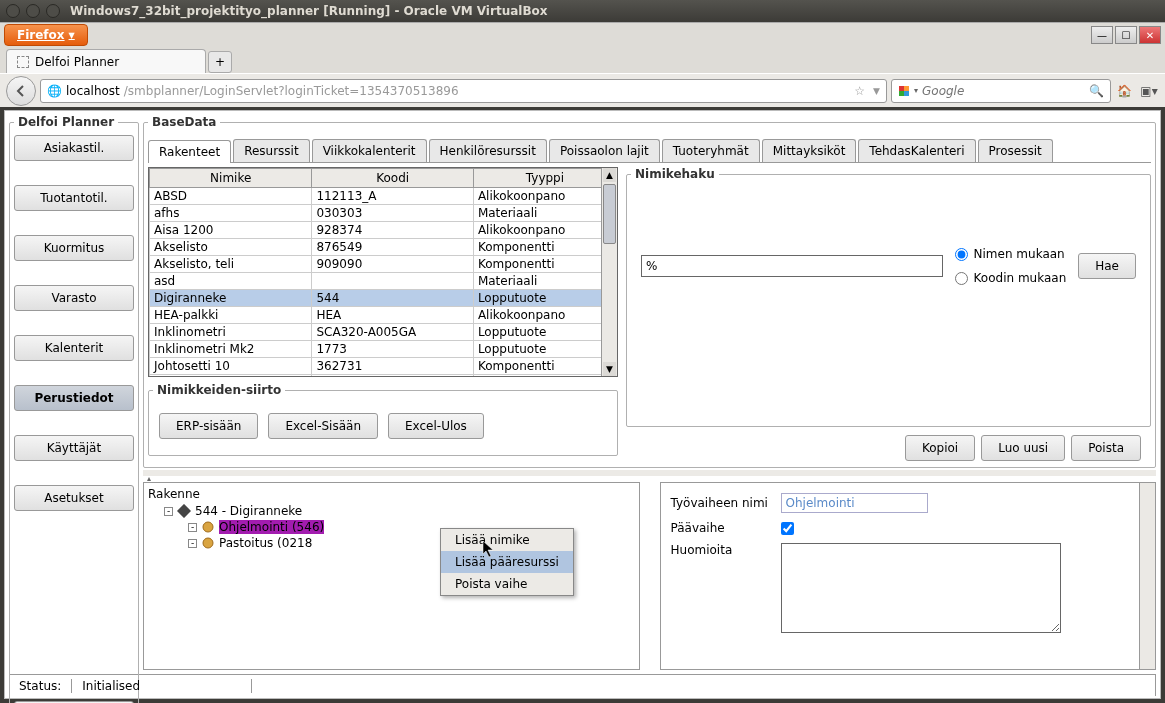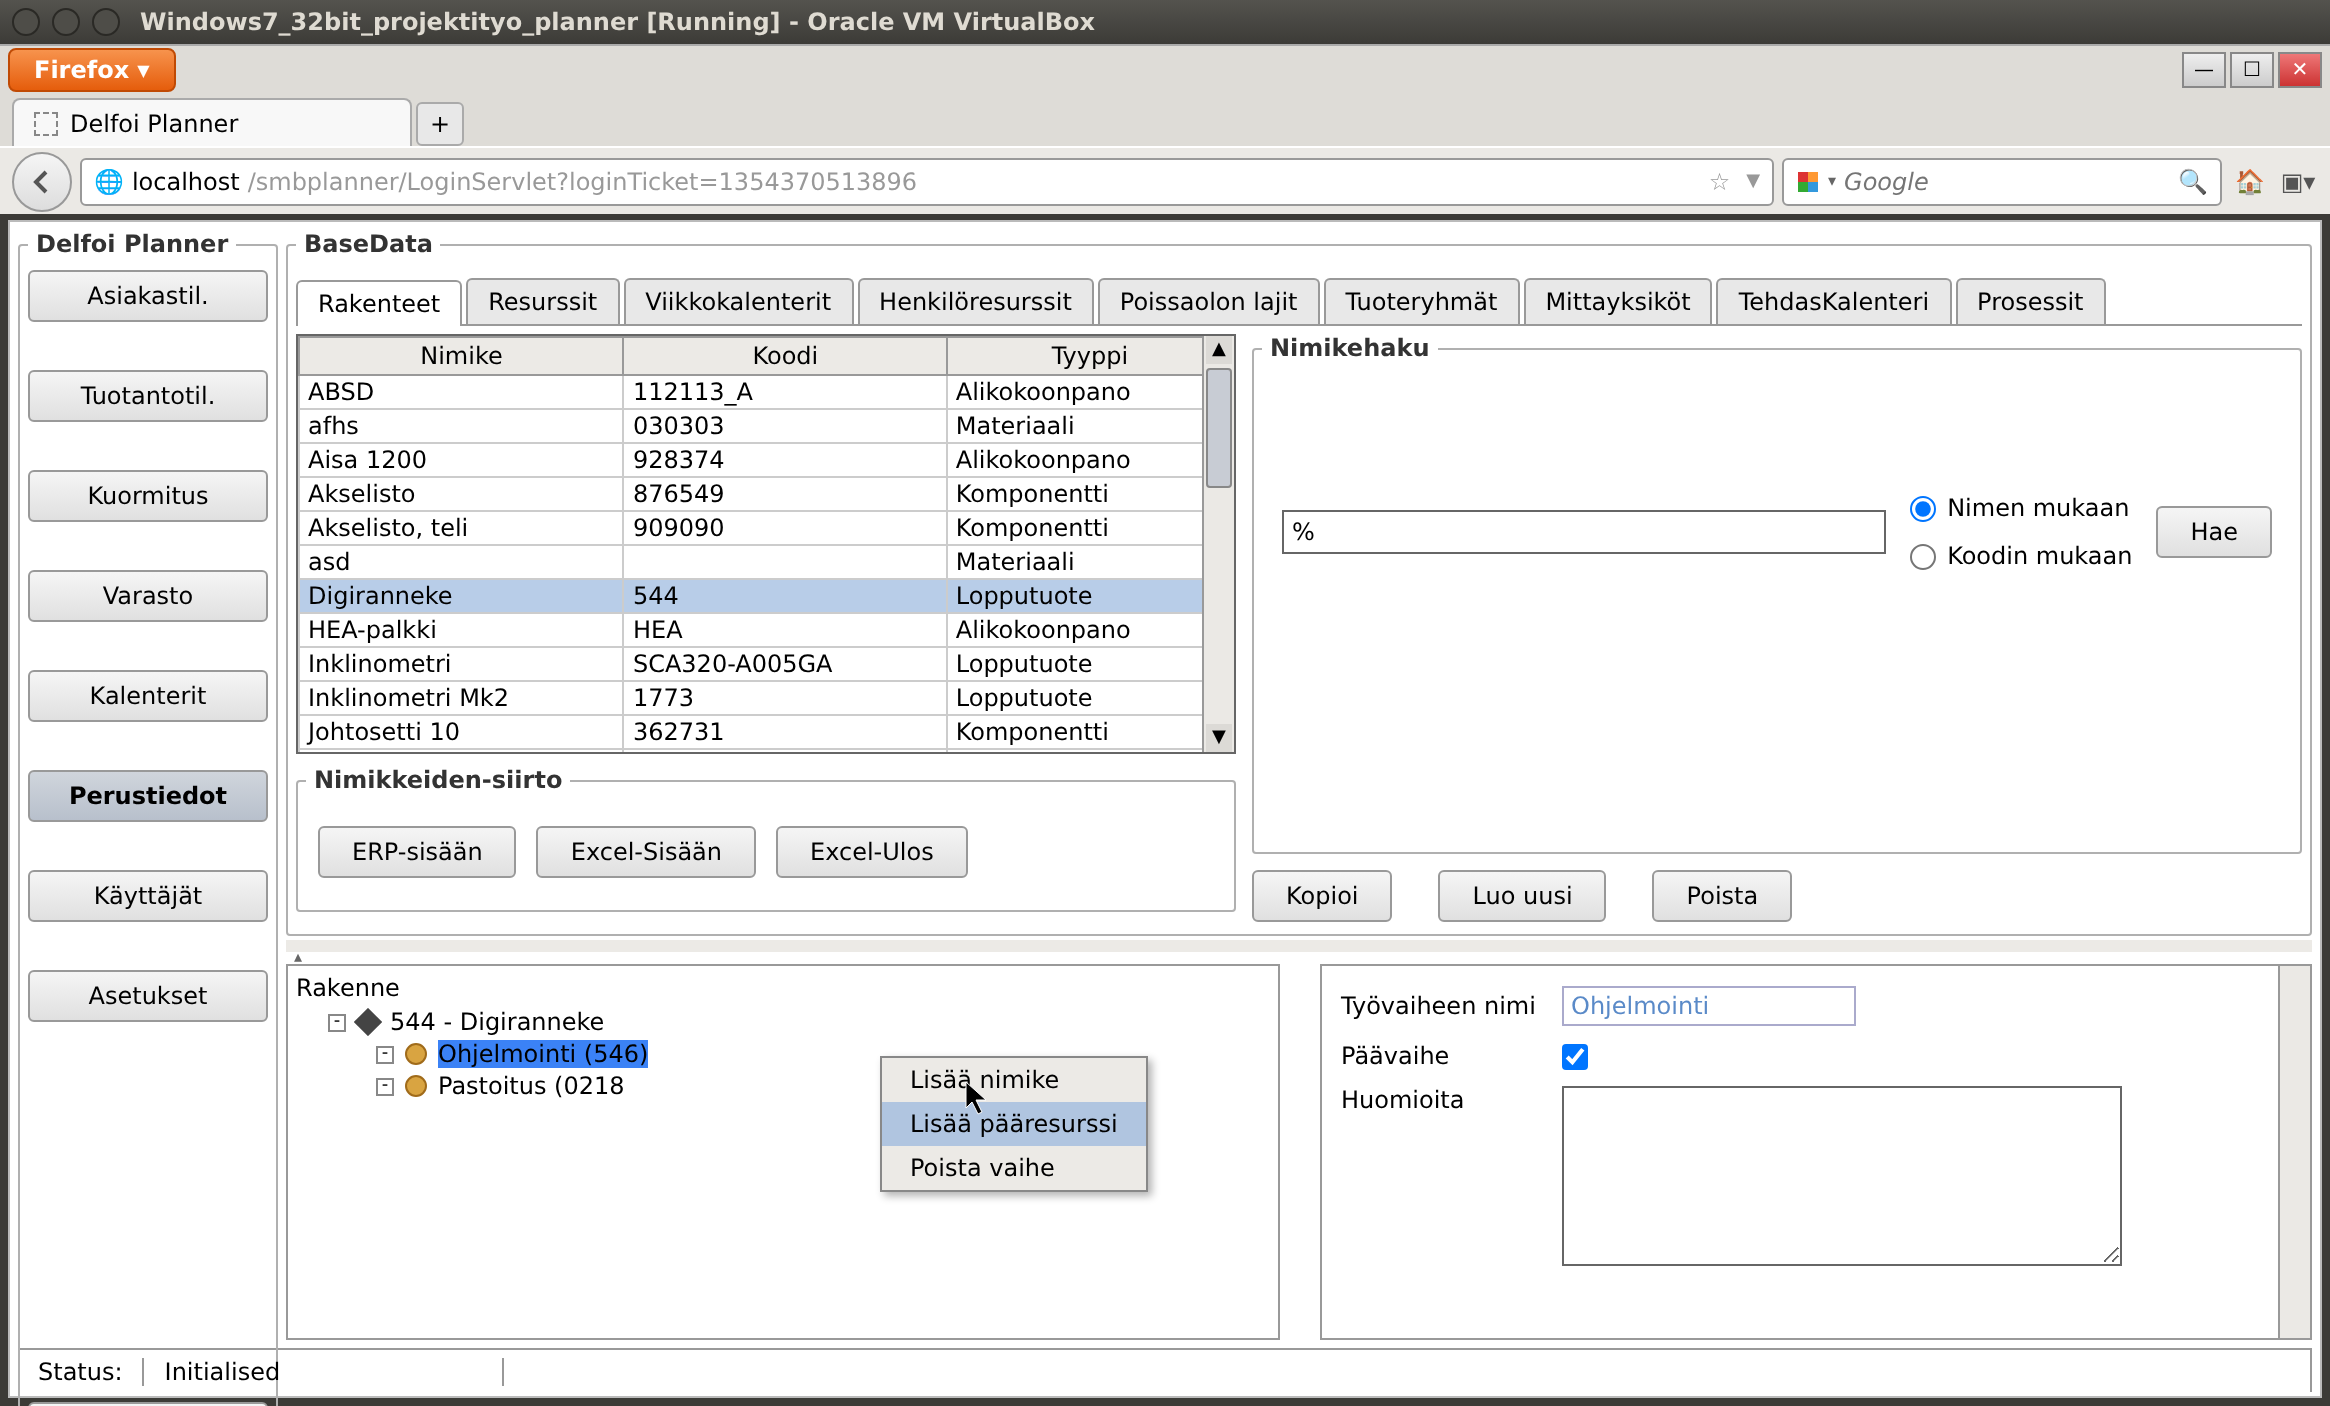--- a/index.html
+++ b/index.html
@@ -6,21 +6,21 @@
 body { background: #3c3b37; width: 1165px; height: 703px; overflow: hidden; }
 
 
 .window-titlebar { height: 22px; background: linear-gradient(#54534e, #3c3b37); display: flex; align-items: center; padding: 0 6px; color: #dfdbd2; font-weight: bold; }
 .window-controls { display: flex; gap: 6px; margin-right: 10px; }
 .win-btn { width: 14px; height: 14px; border-radius: 50%; background: #4e4d48; border: 1px solid #2a2925; }
 
 
 .firefox-chrome { background: #dedcd7; border-top: 1px solid #aaa; }
 .firefox-menubar { height: 24px; display: flex; align-items: center; padding: 0 4px; }
-.firefox-btn { background: linear-gradient(#f7934d, #e55d0c); color: #fff; font-weight: bold; border-radius: 4px; padding: 3px 12px; border: 1px solid #c04a04; display: flex; align-items: center; gap: 4px; cursor: pointer; }
+.firefox-btn { background: linear-gradient(#f7934d, #e55d0c); color: #fff; font-weight: bold; border-radius: 4px; padding: 3px 12px; border: 1px solid #c04a04; display: flex; align-items: center; gap: 4px; cursor: pointer; text-decoration: underline; }
 .firefox-btn .arrow { font-size: 8px; }
 .win-buttons { margin-left: auto; display: flex; gap: 2px; }
 .win-buttons .wb { width: 22px; height: 18px; background: linear-gradient(#eee,#ccc); border: 1px solid #888; display:flex; align-items:center; justify-content:center; font-size:10px; cursor:pointer; }
 .win-buttons .wb.close { background: linear-gradient(#e77,#c33); color:#fff; }
 
 .tabstrip { height: 26px; display: flex; align-items: flex-end; padding: 0 6px; }
 .tab { height: 24px; background: #f8f8f8; border: 1px solid #aaa; border-bottom: none; border-radius: 4px 4px 0 0; display: flex; align-items: center; padding: 0 10px; margin-right: 2px; min-width: 200px; gap: 6px; }
 .tab .dashed { width:12px; height:12px; border:1px dashed #888; }
 .addtab { width: 24px; height: 22px; background: #e8e8e8; border: 1px solid #aaa; border-radius: 3px; display:flex; align-items:center; justify-content:center; cursor:pointer; }
 
@@ -70,34 +70,34 @@
 
 .nimikkeiden { margin-top:6px; }
 .btn-row { display:flex; gap:10px; padding: 10px 6px; }
 .action-btn { padding: 5px 16px; background:linear-gradient(#f5f5f5,#e0e0e0); border:1px solid #999; border-radius:3px; cursor:pointer; }
 
 .search-panel { flex:1; }
 .search-inner { padding: 60px 10px 10px; display:flex; align-items:center; gap:12px; }
 .search-inner input[type=text]{ flex:1; border:1px solid #666; padding:2px 4px; height:22px;}
 .radio-col{ display:flex; flex-direction:column; gap:10px; }
 .radio-col label{ display:flex; align-items:center; gap:6px; }
-.search-btns { display:flex; gap:23px; padding:8px 10px 0 0;}
+.search-btns { display:flex; gap:6px; justify-content:flex-end; padding:8px 10px 0 0;}
 
 
 .lower-split { display:flex; flex:1; gap:20px; margin-top:4px; min-height:0;}
 .lower-split > div { flex:1; position:relative;}
 .lower-scroll { position:absolute; right:0; top:0; bottom:0; width:16px; background:#ebe9e5; border-left:1px solid #999;}
 .lower-box { border:1px solid #999; height:100%; padding:4px; position:relative;}
 .tree-root { font-size:12px; }
 .tree-item { display:flex; align-items:center; gap:4px; padding:1px 0;}
 .tree-indent-1 { padding-left: 16px;}
 .tree-indent-2 { padding-left: 40px;}
 .tree-toggle{ width:9px; height:9px; border:1px solid #888; display:inline-flex; align-items:center; justify-content:center; font-size:9px; line-height:7px;}
 .tree-icon{ width:14px; height:14px; }
-.tree-sel{ background:#3b82f6;}
+.tree-sel{ background:#a21caf;}
 
 
 .ctx-menu{ position:absolute; left:296px; top:45px; background:#eceae6; border:1px solid #888; box-shadow:2px 2px 4px rgba(0,0,0,.3); z-index:100; }
 .ctx-menu .ctx-item{ padding:4px 14px; cursor:pointer;}
 .ctx-menu .ctx-item.hover{ background:#b0c5e0;}
 
 
 .detail-form { padding:6px;}
 .detail-row{ display:flex; align-items:center; margin-bottom:8px;}
 .detail-row label{ width:110px;}

